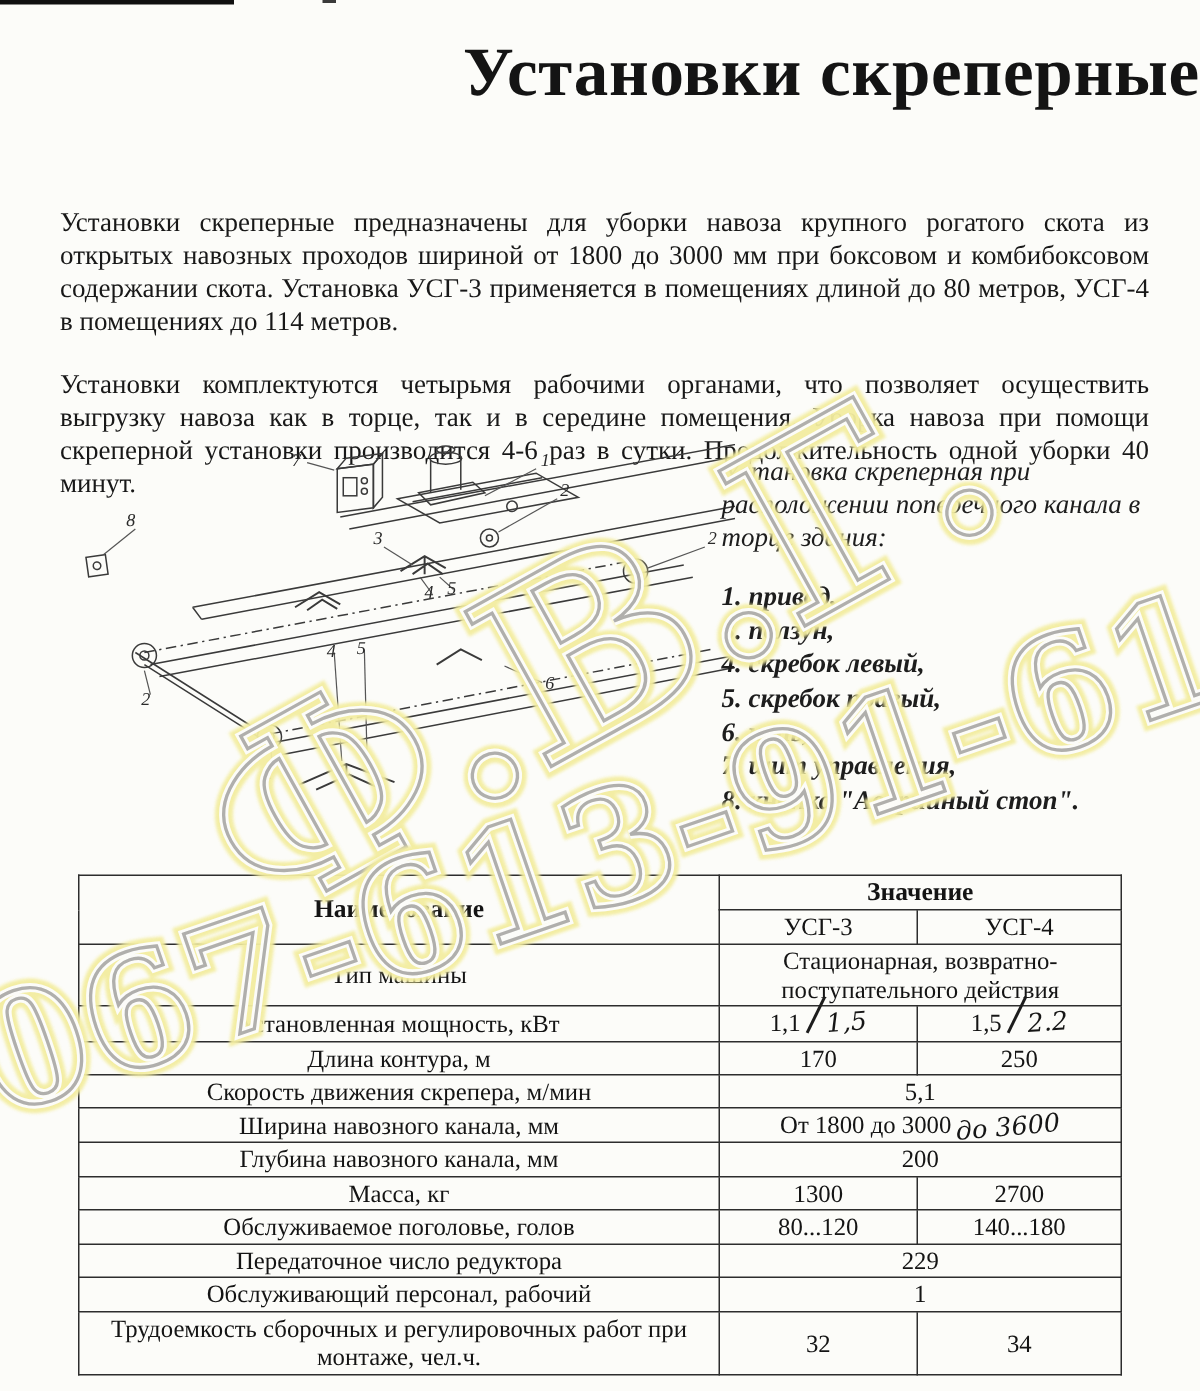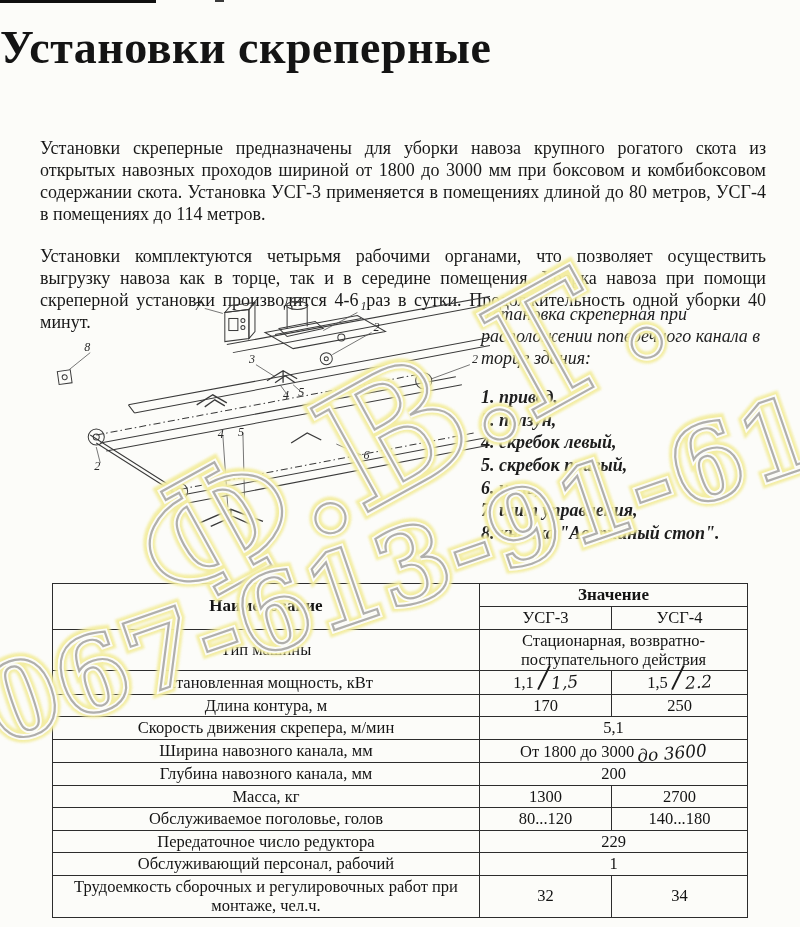--- a/index.html
+++ b/index.html
@@ -6,21 +6,21 @@
   body{
     width:800px;height:927px;position:relative;overflow:hidden;
     background:#fcfcf9;
     font-family:"Liberation Serif", serif;
     color:#1b1b1b;
   }
   .scan-edge-top{position:absolute;left:0;top:0;width:156px;height:3px;background:#101010;}
   .scan-edge-tick{position:absolute;left:215px;top:0;width:9px;height:2px;background:#3a3a3a;}
 
   .title{
-    position:absolute;top:24px;left:0;width:800px;text-align:left;
+    position:absolute;top:24px;left:0;width:800px;text-align:right;
     font-weight:bold;font-size:46px;line-height:1.05;letter-spacing:.5px;color:#141414;
   }
   .para{
     position:absolute;left:40px;width:726px;text-align:justify;
     font-size:18px;line-height:1.22;color:#181818;
   }
   #para1{top:138px;}
   #para2{top:246px;word-spacing:2.5px;}
 
   .figure-wrap{position:absolute;left:38px;top:296px;width:452px;height:280px;}

